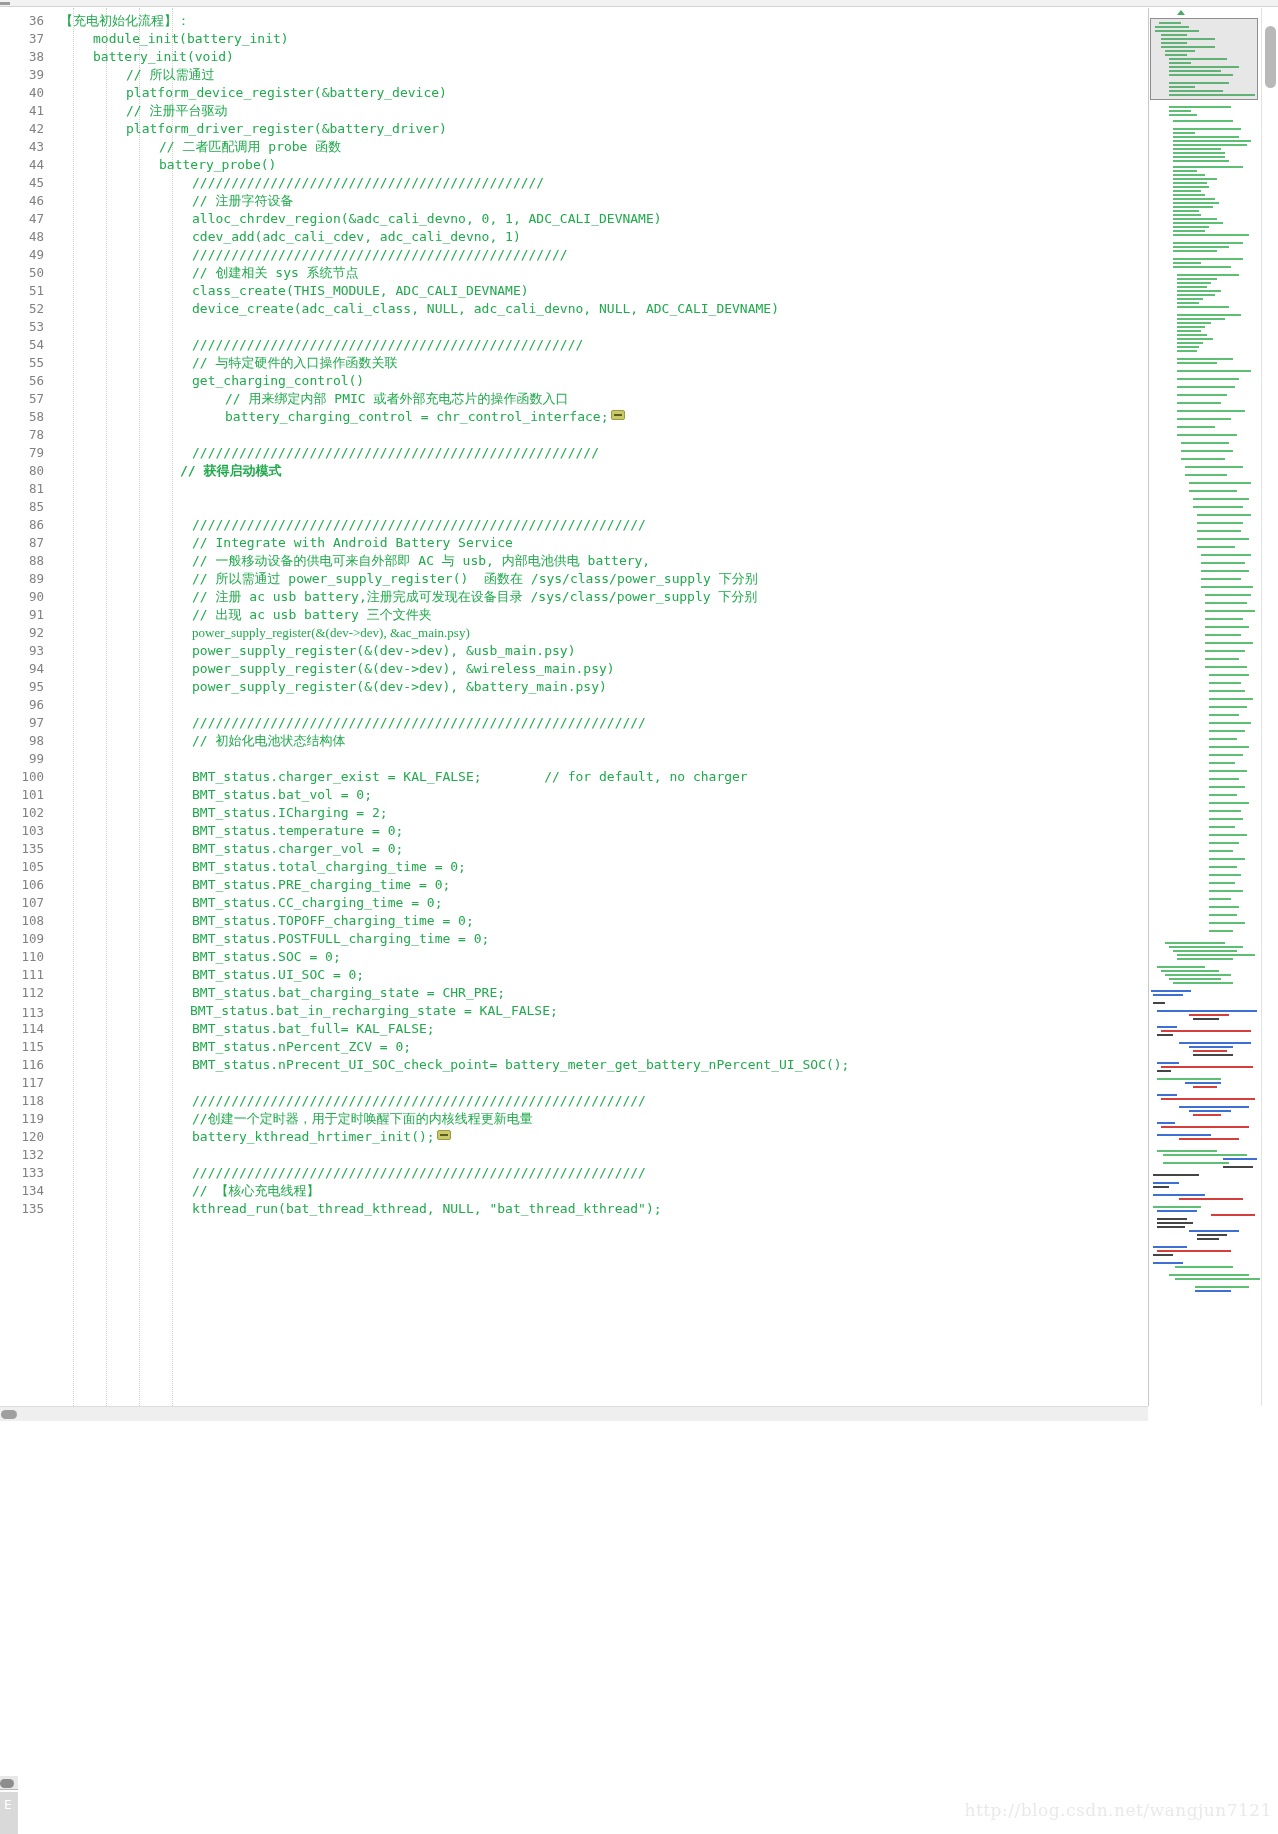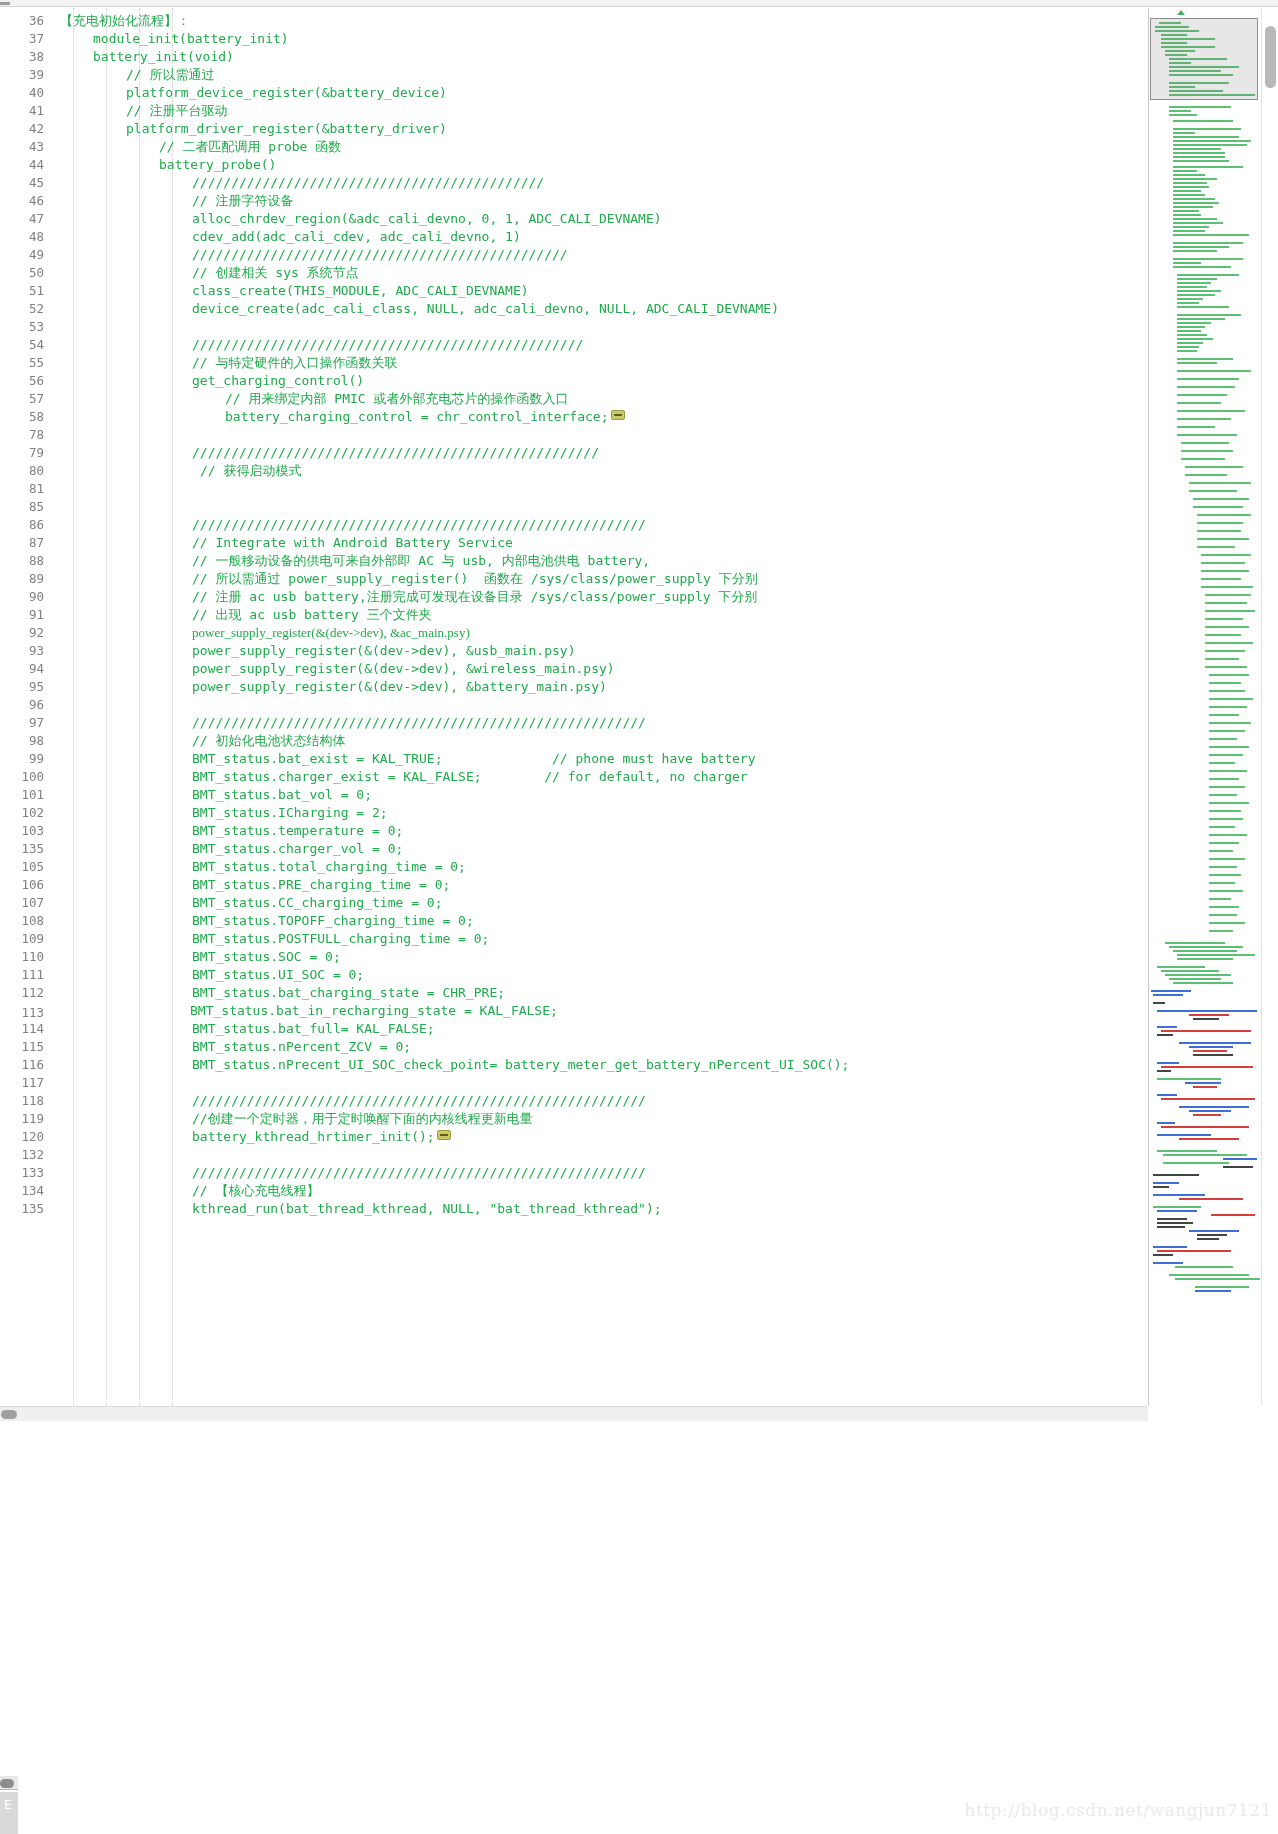--- a/index.html
+++ b/index.html
@@ -376,36 +376,35 @@
         <div class="code-line" style="top: 274px; left: 142px;"><span>class_create(THIS_MODULE, ADC_CALI_DEVNAME)</span></div>
         <div class="code-line" style="top: 292px; left: 142px;"><span>device_create(adc_cali_class, NULL, adc_cali_devno, NULL, ADC_CALI_DEVNAME)</span></div>
         <div class="code-line" style="top: 310px; left: 10px;"><span></span></div>
         <div class="code-line" style="top: 328px; left: 142px;"><span>//////////////////////////////////////////////////</span></div>
         <div class="code-line" style="top: 346px; left: 142px;"><span>// 与特定硬件的入口操作函数关联</span></div>
         <div class="code-line" style="top: 364px; left: 142px;"><span>get_charging_control()</span></div>
         <div class="code-line" style="top: 382px; left: 175px;"><span>// 用来绑定内部 PMIC 或者外部充电芯片的操作函数入口</span></div>
         <div class="code-line" style="top: 400px; left: 175px;"><span>battery_charging_control = chr_control_interface;</span><span class="fold-badge"></span></div>
         <div class="code-line" style="top: 418px; left: 10px;"><span></span></div>
         <div class="code-line" style="top: 436px; left: 142px;"><span>////////////////////////////////////////////////////</span></div>
-        <div class="code-line" style="top: 454px; left: 150px;"><span>// 获得启动模式</span></div>
+        <div class="code-line" style="top: 454px; left: 130px; font-weight: bold;"><span>// 获得启动模式</span></div>
         <div class="code-line" style="top: 490px; left: 10px;"><span></span></div>
         <div class="code-line" style="top: 508px; left: 142px;"><span>//////////////////////////////////////////////////////////</span></div>
         <div class="code-line" style="top: 526px; left: 142px;"><span>// Integrate with Android Battery Service</span></div>
         <div class="code-line" style="top: 544px; left: 142px;"><span>// 一般移动设备的供电可来自外部即 AC 与 usb, 内部电池供电 battery,</span></div>
         <div class="code-line" style="top: 562px; left: 142px;"><span>// 所以需通过 power_supply_register()  函数在 /sys/class/power_supply 下分别</span></div>
         <div class="code-line" style="top: 580px; left: 142px;"><span>// 注册 ac usb battery,注册完成可发现在设备目录 /sys/class/power_supply 下分别</span></div>
         <div class="code-line" style="top: 598px; left: 142px;"><span>// 出现 ac usb battery 三个文件夹</span></div>
         <div class="code-line" style="top: 616px; left: 142px; font-family: Liberation Serif, serif;"><span>power_supply_register(&amp;(dev-&gt;dev), &amp;ac_main.psy)</span></div>
         <div class="code-line" style="top: 634px; left: 142px;"><span>power_supply_register(&amp;(dev-&gt;dev), &amp;usb_main.psy)</span></div>
         <div class="code-line" style="top: 652px; left: 142px;"><span>power_supply_register(&amp;(dev-&gt;dev), &amp;wireless_main.psy)</span></div>
         <div class="code-line" style="top: 670px; left: 142px;"><span>power_supply_register(&amp;(dev-&gt;dev), &amp;battery_main.psy)</span></div>
         <div class="code-line" style="top: 688px; left: 10px;"><span></span></div>
         <div class="code-line" style="top: 706px; left: 142px;"><span>//////////////////////////////////////////////////////////</span></div>
         <div class="code-line" style="top: 724px; left: 142px;"><span>// 初始化电池状态结构体</span></div>
-        <div class="code-line" style="top: 742px; left: 142px;"><span>BMT_status.bat_exist = KAL_TRUE;              // phone must have battery</span></div>
         <div class="code-line" style="top: 760px; left: 142px;"><span>BMT_status.charger_exist = KAL_FALSE;        // for default, no charger</span></div>
         <div class="code-line" style="top: 778px; left: 142px;"><span>BMT_status.bat_vol = 0;</span></div>
         <div class="code-line" style="top: 796px; left: 142px;"><span>BMT_status.ICharging = 2;</span></div>
         <div class="code-line" style="top: 814px; left: 142px;"><span>BMT_status.temperature = 0;</span></div>
         <div class="code-line" style="top: 832px; left: 142px;"><span>BMT_status.charger_vol = 0;</span></div>
         <div class="code-line" style="top: 850px; left: 142px;"><span>BMT_status.total_charging_time = 0;</span></div>
         <div class="code-line" style="top: 868px; left: 142px;"><span>BMT_status.PRE_charging_time = 0;</span></div>
         <div class="code-line" style="top: 886px; left: 142px;"><span>BMT_status.CC_charging_time = 0;</span></div>
         <div class="code-line" style="top: 904px; left: 142px;"><span>BMT_status.TOPOFF_charging_time = 0;</span></div>
         <div class="code-line" style="top: 922px; left: 142px;"><span>BMT_status.POSTFULL_charging_time = 0;</span></div>

